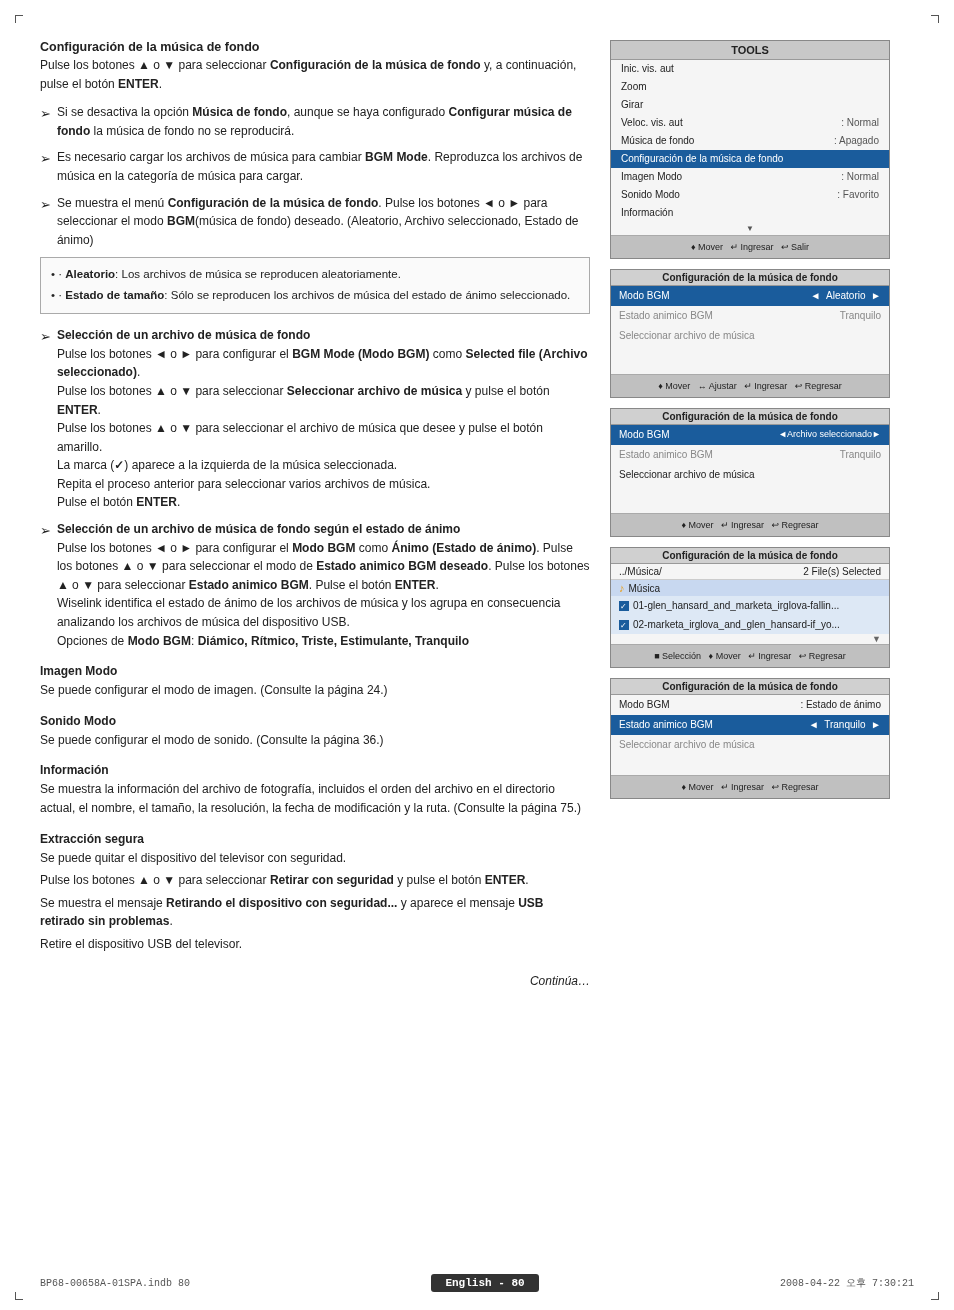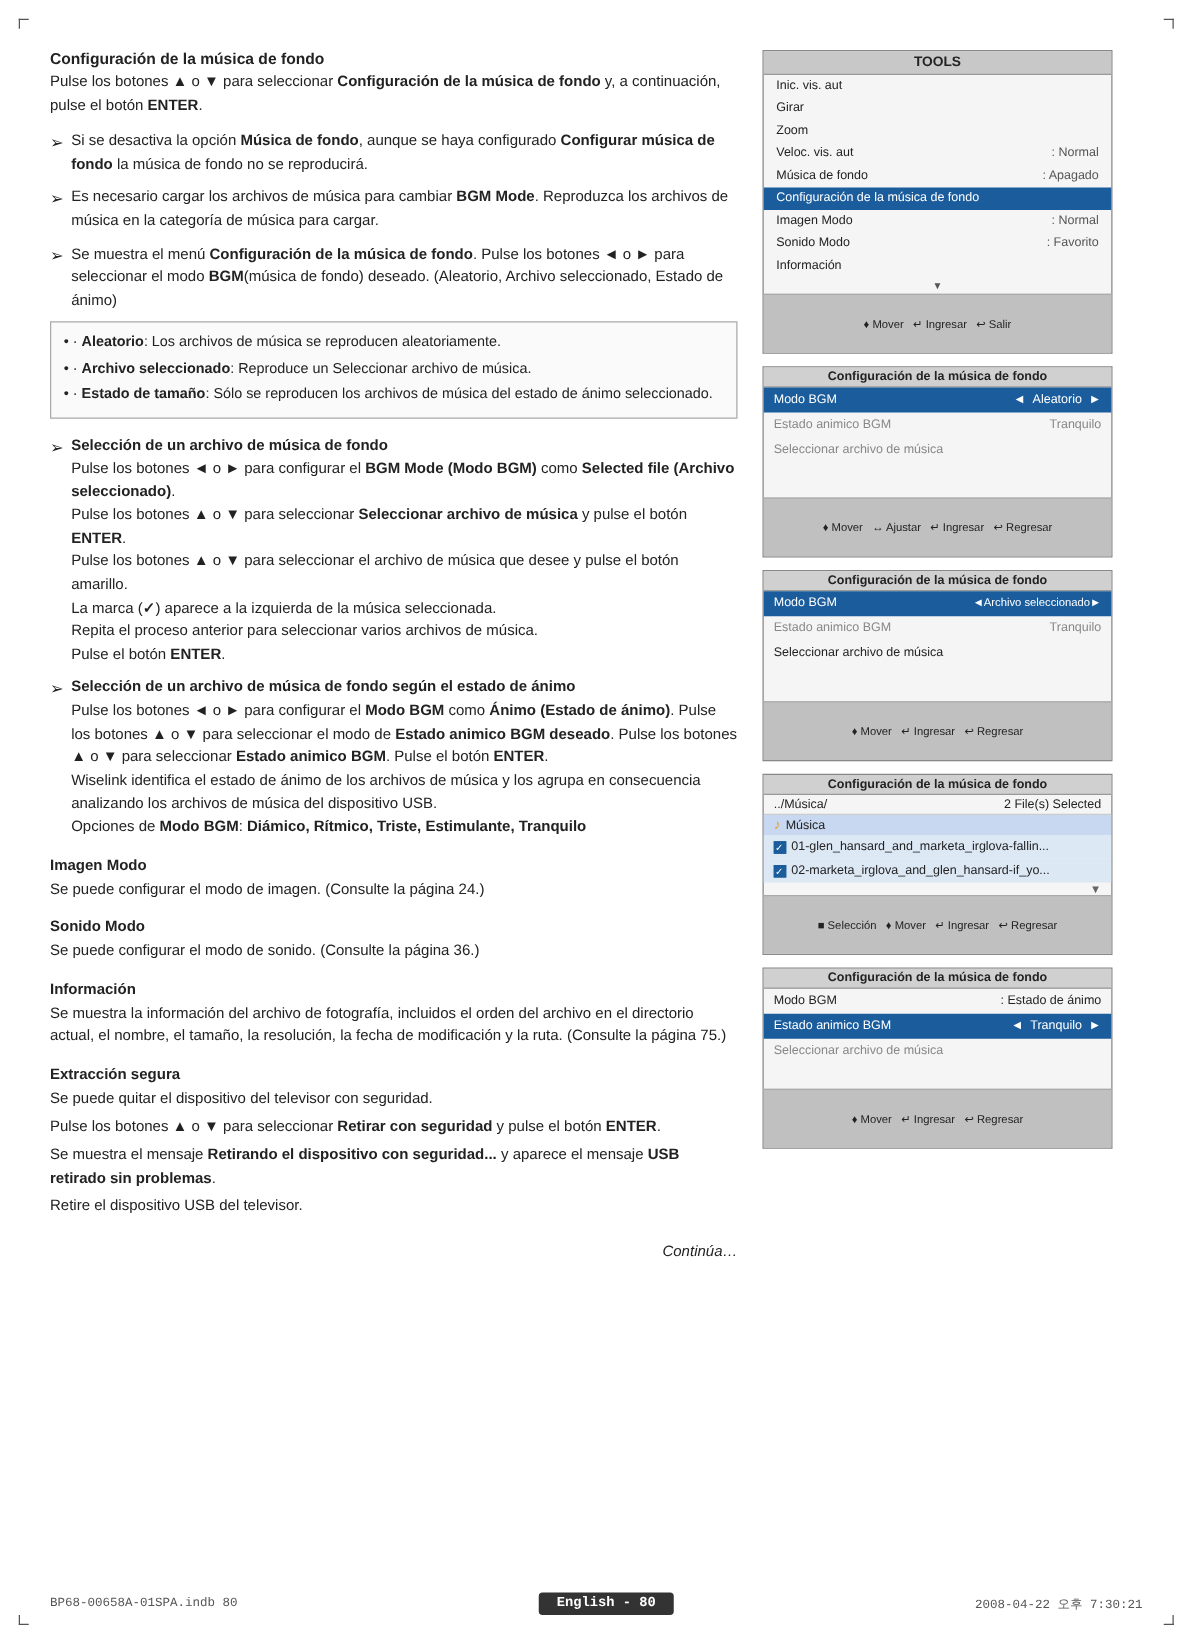--- a/index.html
+++ b/index.html
@@ -164,21 +164,21 @@
     }
     .panel-row.highlighted {
       background: #1a5c9c;
       color: #fff;
     }
     .panel-row.dim {
       color: #888;
     }
     .panel-footer-bar {
       background: #c0c0c0;
-      padding: 18px 6px;
+      padding: 6px 6px;
       font-size: 9px;
       text-align: center;
       border-top: 1px solid #aaa;
       display: flex;
       justify-content: center;
       gap: 10px;
     }
 
     
     .file-list-header {
@@ -275,21 +275,20 @@
       </div>
 
       <div class="arrow-item">
         <span class="arrow-sym">➢</span>
         <span class="arrow-content">Se muestra el menú <b>Configuración de la música de fondo</b>. Pulse los botones ◄ o ► para seleccionar el modo <b>BGM</b>(música de fondo) deseado. (Aleatorio, Archivo seleccionado, Estado de ánimo)</span>
       </div>
 
       <div class="bullet-box">
         <ul>
           <li>· <b>Aleatorio</b>: Los archivos de música se reproducen aleatoriamente.</li>
-          <li>· <b>Archivo seleccionado</b>: Reproduce un Seleccionar archivo de música.</li>
           <li>· <b>Estado de tamaño</b>: Sólo se reproducen los archivos de música del estado de ánimo seleccionado.</li>
         </ul>
       </div>
 
       <div class="arrow-item">
         <span class="arrow-sym">➢</span>
         <div class="arrow-content">
           <b>Selección de un archivo de música de fondo</b><br>
           Pulse los botones ◄ o ► para configurar el <b>BGM Mode (Modo BGM)</b> como <b>Selected file (Archivo seleccionado)</b>.<br>
           Pulse los botones ▲ o ▼ para seleccionar <b>Seleccionar archivo de música</b> y pulse el botón <b>ENTER</b>.<br>
@@ -347,25 +346,25 @@
 
   <div class="right-column">
 
     <div class="ui-panel">
       <div class="panel-title-tools">TOOLS</div>
       <div class="tools-row">
           <span>Inic. vis. aut</span>
           <span></span>
         </div>
       <div class="tools-row">
+          <span>Zoom</span>
+          <span></span>
+        </div>
+      <div class="tools-row">
           <span>Girar</span>
-          <span></span>
-        </div>
-      <div class="tools-row">
-          <span>Zoom</span>
           <span></span>
         </div>
       <div class="tools-row">
           <span>Veloc. vis. aut</span>
           <span style="color:#555">: Normal</span>
         </div>
       <div class="tools-row">
           <span>Música de fondo</span>
           <span style="color:#555">: Apagado</span>
         </div>

